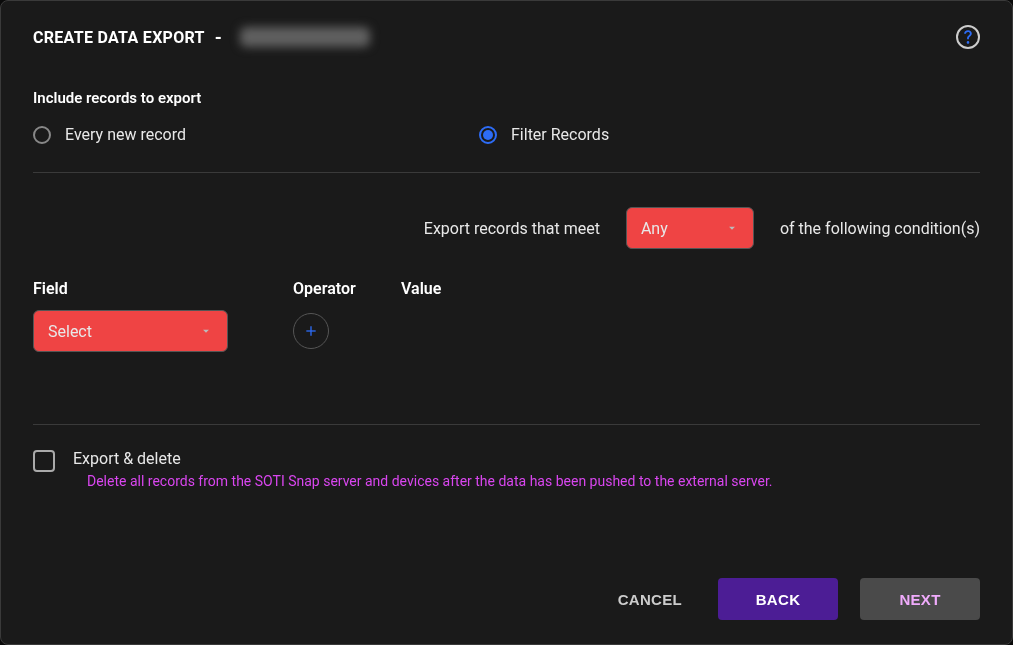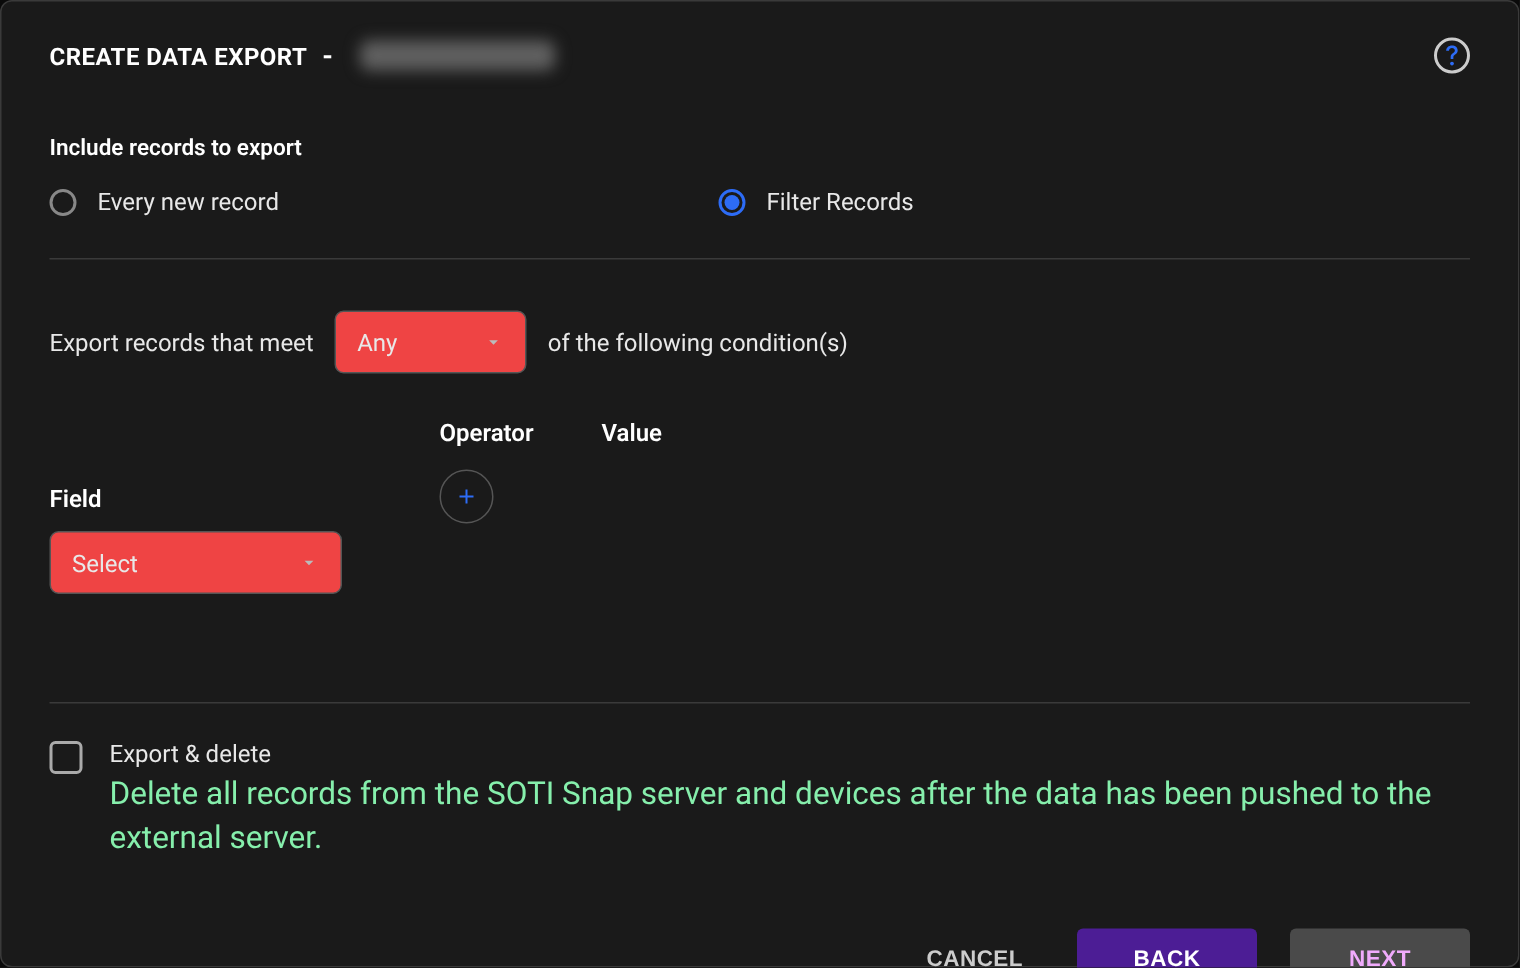--- a/index.html
+++ b/index.html
@@ -126,24 +126,25 @@
     }
     .divider2 {
       border: none;
       border-top: 1px solid #3a3a3a;
       margin-top: 72px;
       margin-bottom: 24px;
     }
     .condition-sentence {
       display: flex;
       align-items: center;
-      gap: 14px;
+      gap: 26px;
       font-size: 16px;
       color: #e8e8e8;
       margin-bottom: 30px;
+      justify-content: flex-end;
     }
     .select-box {
       display: flex;
       align-items: center;
       justify-content: space-between;
       border: 1px solid #555;
       border-radius: 6px;
       background: #ef4444;
       cursor: pointer;
       color: #e8e8e8;
@@ -166,21 +167,21 @@
     }
     .columns {
       display: flex;
       gap: 28px;
     }
     .col {
       display: flex;
       flex-direction: column;
       gap: 12px;
     }
-    .col.field-col { width: 232px; margin-top: 44px; }
+    .col.field-col { width: 232px; }
     .col.op-col { width: 80px; }
     .col.value-col { flex: 1; }
     .col-header {
       font-size: 16px;
       font-weight: 600;
       color: #fff;
     }
     .add-circle {
       width: 36px;
       height: 36px;
@@ -213,23 +214,24 @@
     .check-text {
       display: flex;
       flex-direction: column;
       gap: 4px;
     }
     .check-title {
       font-size: 16px;
       color: #e8e8e8;
     }
     .check-desc {
-      font-size: 21px;
-      color: #86efac;
+      font-size: 14px;
+      color: #d946ef;
       line-height: 1.4;
+      margin-left: 14px;
     }
     .footer {
       display: flex;
       justify-content: flex-end;
       align-items: center;
       gap: 22px;
       padding: 20px 32px 24px 32px;
     }
     .btn {
       height: 42px;

